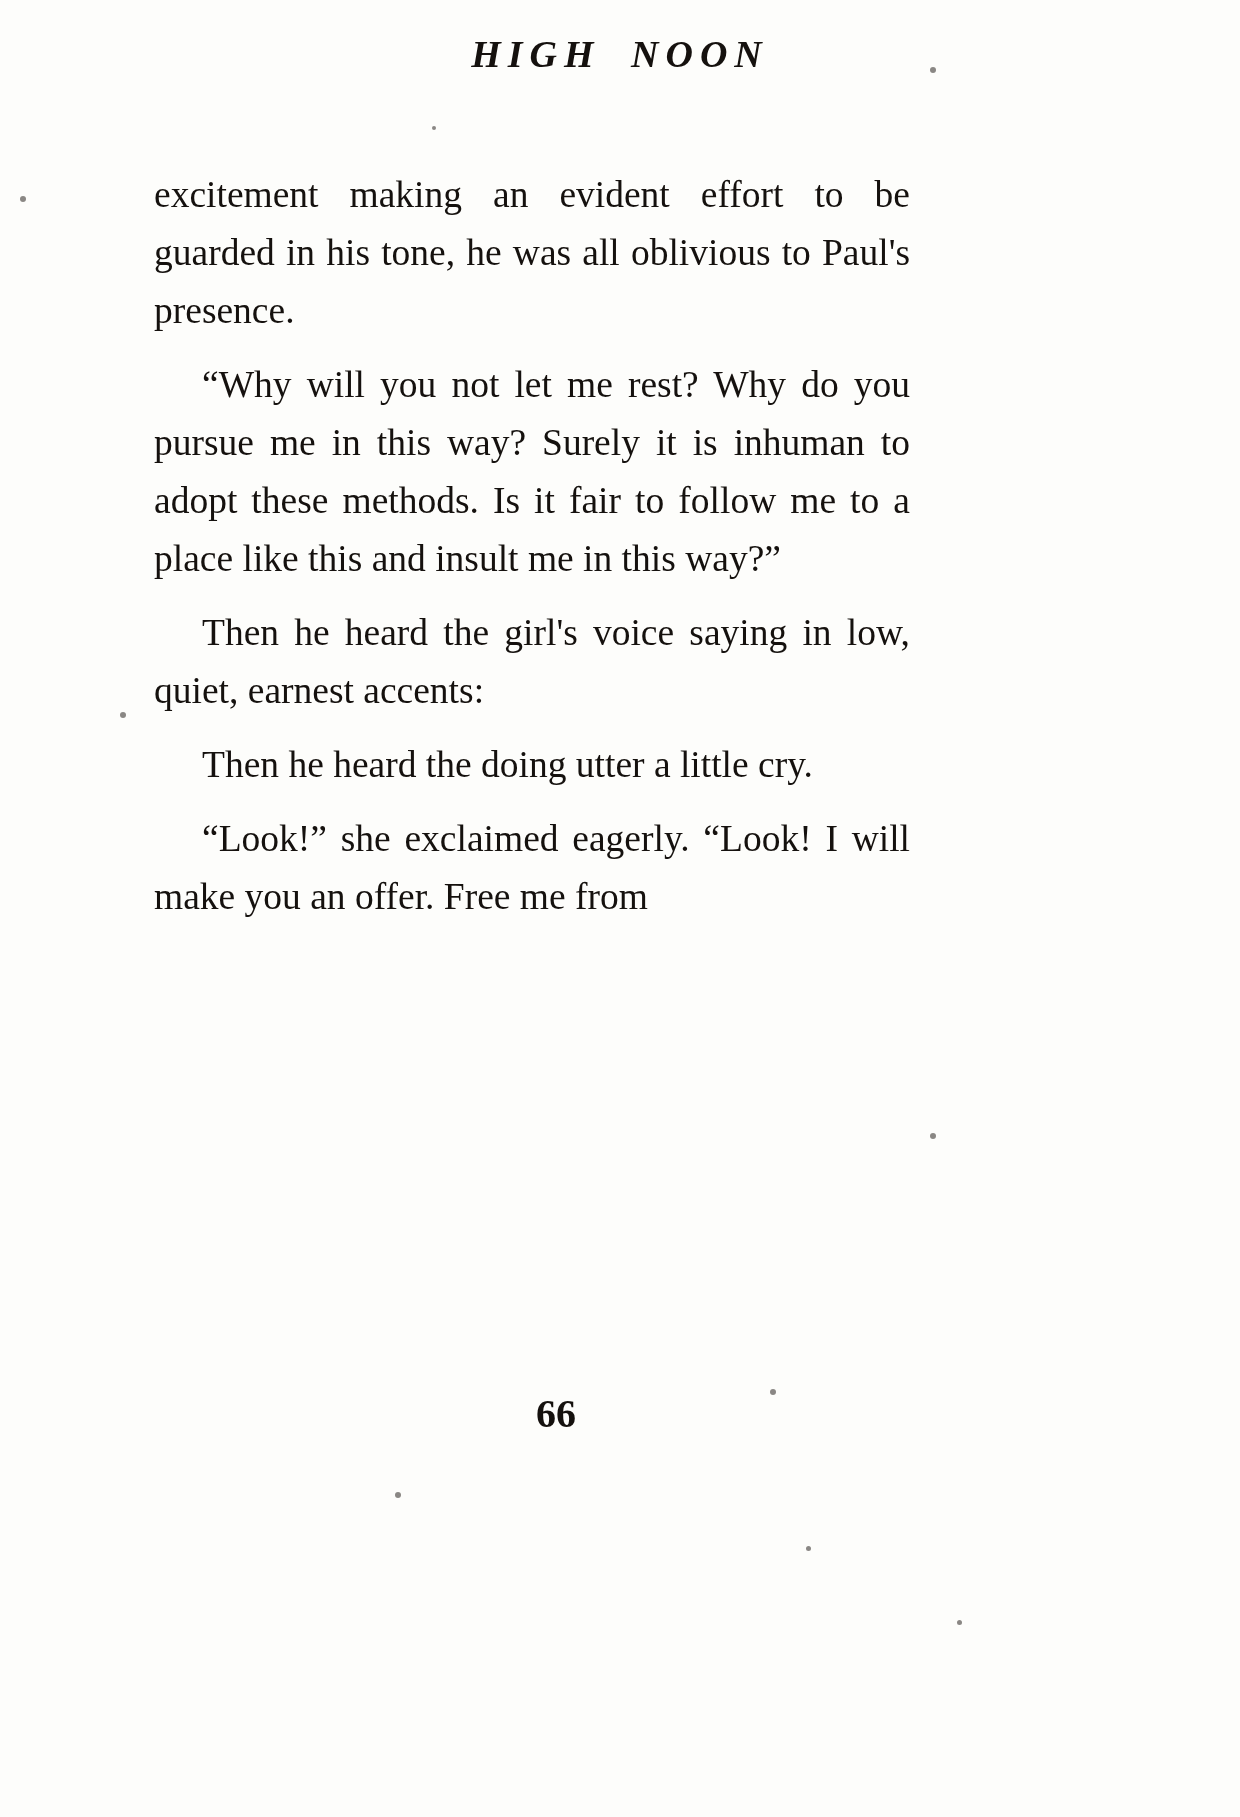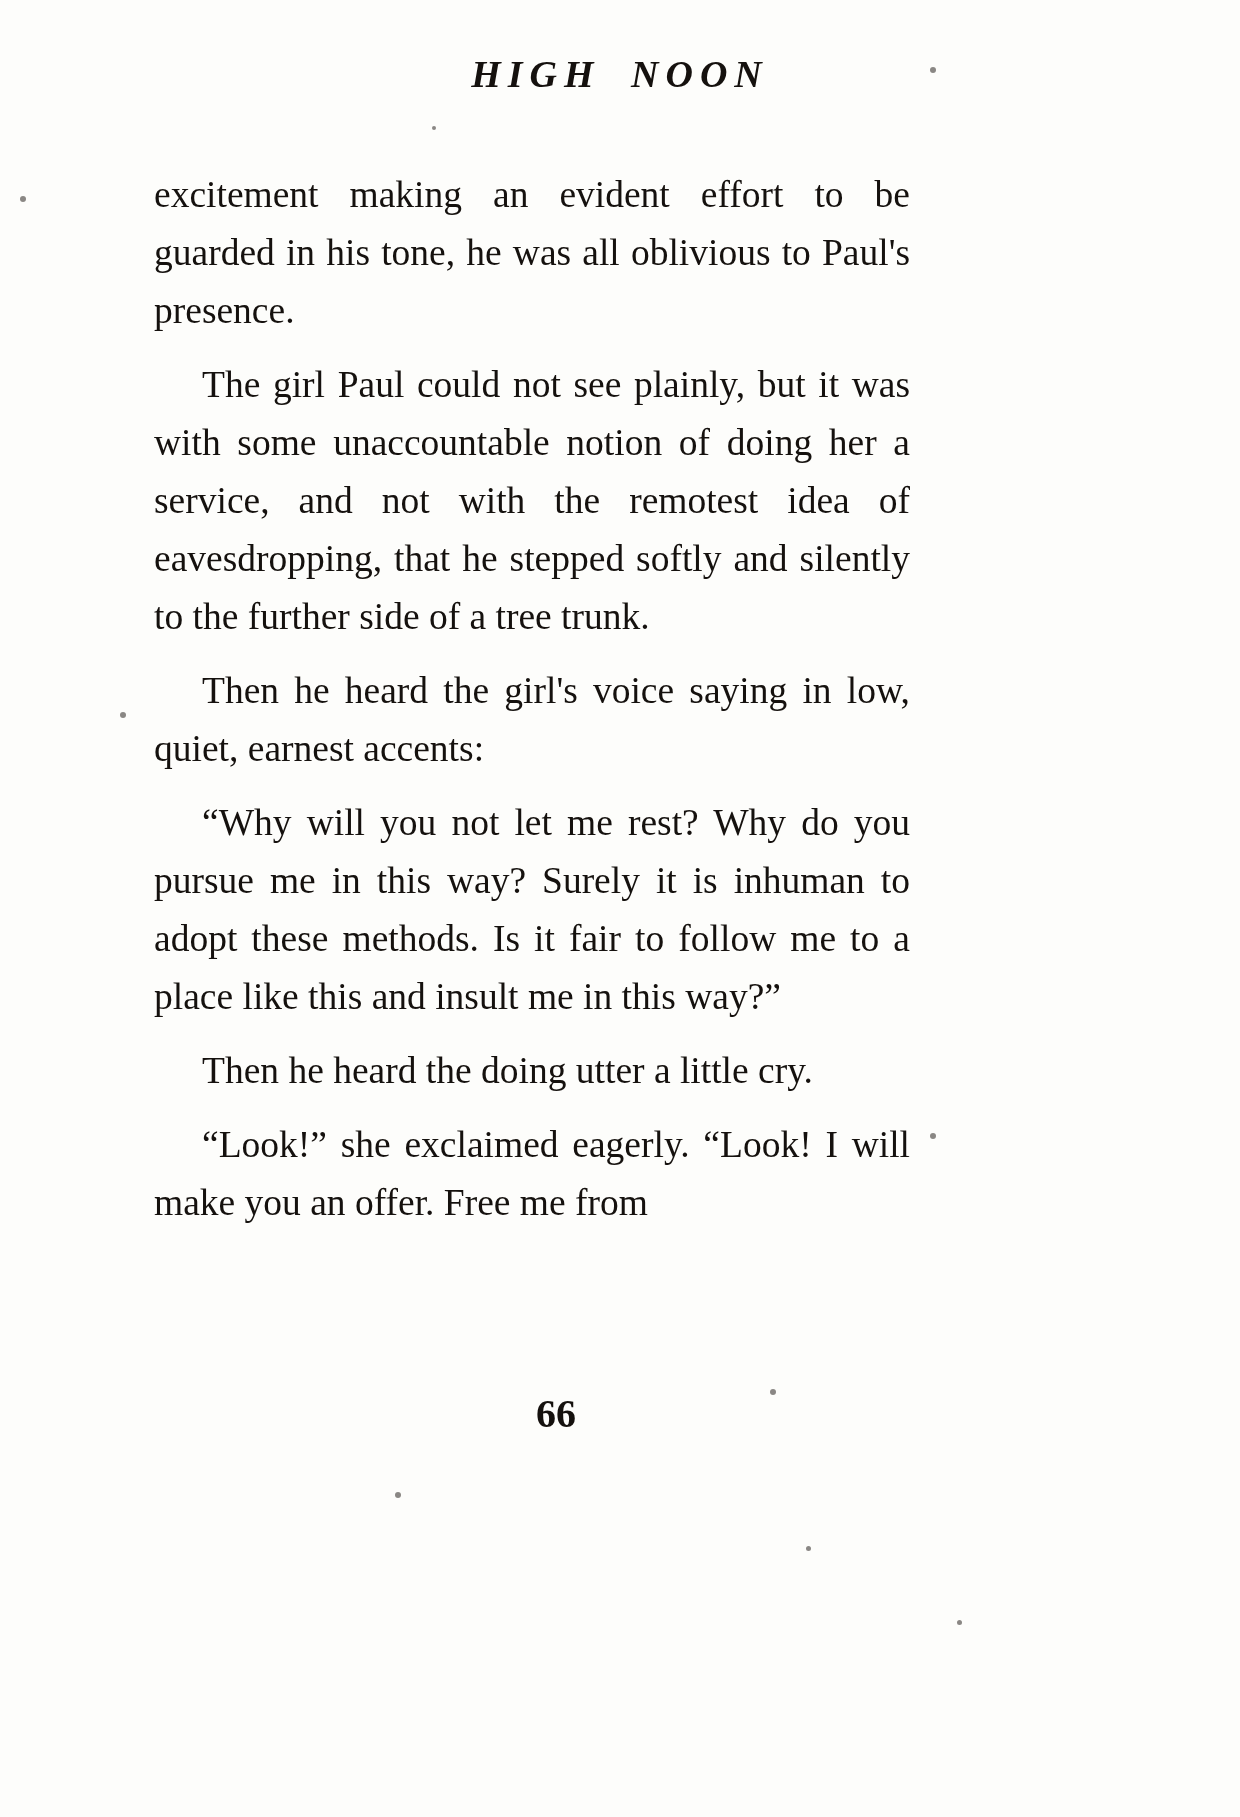--- a/index.html
+++ b/index.html
@@ -25,21 +25,21 @@
   }
   
   .speck {
     position: absolute;
     background: #2b2723;
     border-radius: 50%;
     opacity: 0.55;
   }
   .running-head {
     position: absolute;
-    top: 52px;
+    top: 32px;
     left: 0;
     width: 1240px;
     text-align: center;
     font-style: italic;
     font-weight: bold;
     font-size: 38px;
     letter-spacing: 7px;
     word-spacing: 14px;
     color: #15110e;
   }
@@ -84,22 +84,21 @@
   <div class="speck" style="left:770px; top:1389px; width:6px; height:6px;"></div>
   <div class="speck" style="left:395px; top:1492px; width:6px; height:6px;"></div>
   <div class="speck" style="left:806px; top:1546px; width:5px; height:5px;"></div>
   <div class="speck" style="left:957px; top:1620px; width:5px; height:5px;"></div>
   <div class="speck" style="left:432px; top:126px; width:4px; height:4px;"></div>
 
   <div class="running-head">HIGH NOON</div>
 
   <div class="text-block">
     <p class="para">excitement making an evident effort to be guarded in his tone, he was all oblivious to Paul's presence.</p>
-    <p class="para indent">The girl Paul could not see plainly, but it was with some unaccountable notion of doing her a service, and not with the remotest idea of eavesdropping, that he stepped softly and silently to the further side of a tree trunk.</p>
+    <p class="para indent">“Why will you not let me rest?  Why do you pursue me in this way?  Surely it is inhuman to adopt these methods.  Is it fair to follow me to a place like this and insult me in this way?”</p>
     <p class="para indent">Then he heard the girl's voice saying in low, quiet, earnest accents:</p>
-    <p class="para indent">“Why will you not let me rest?  Why do you pursue me in this way?  Surely it is inhuman to adopt these methods.  Is it fair to follow me to a place like this and insult me in this way?”</p>
     <p class="para indent">Then he heard the doing utter a little cry.</p>
     <p class="para indent">“Look!” she exclaimed eagerly. “Look! I will make you an offer.  Free me from</p>
   </div>
 
   <div class="folio">66</div>
 
 </div>
 
 </body></html>

